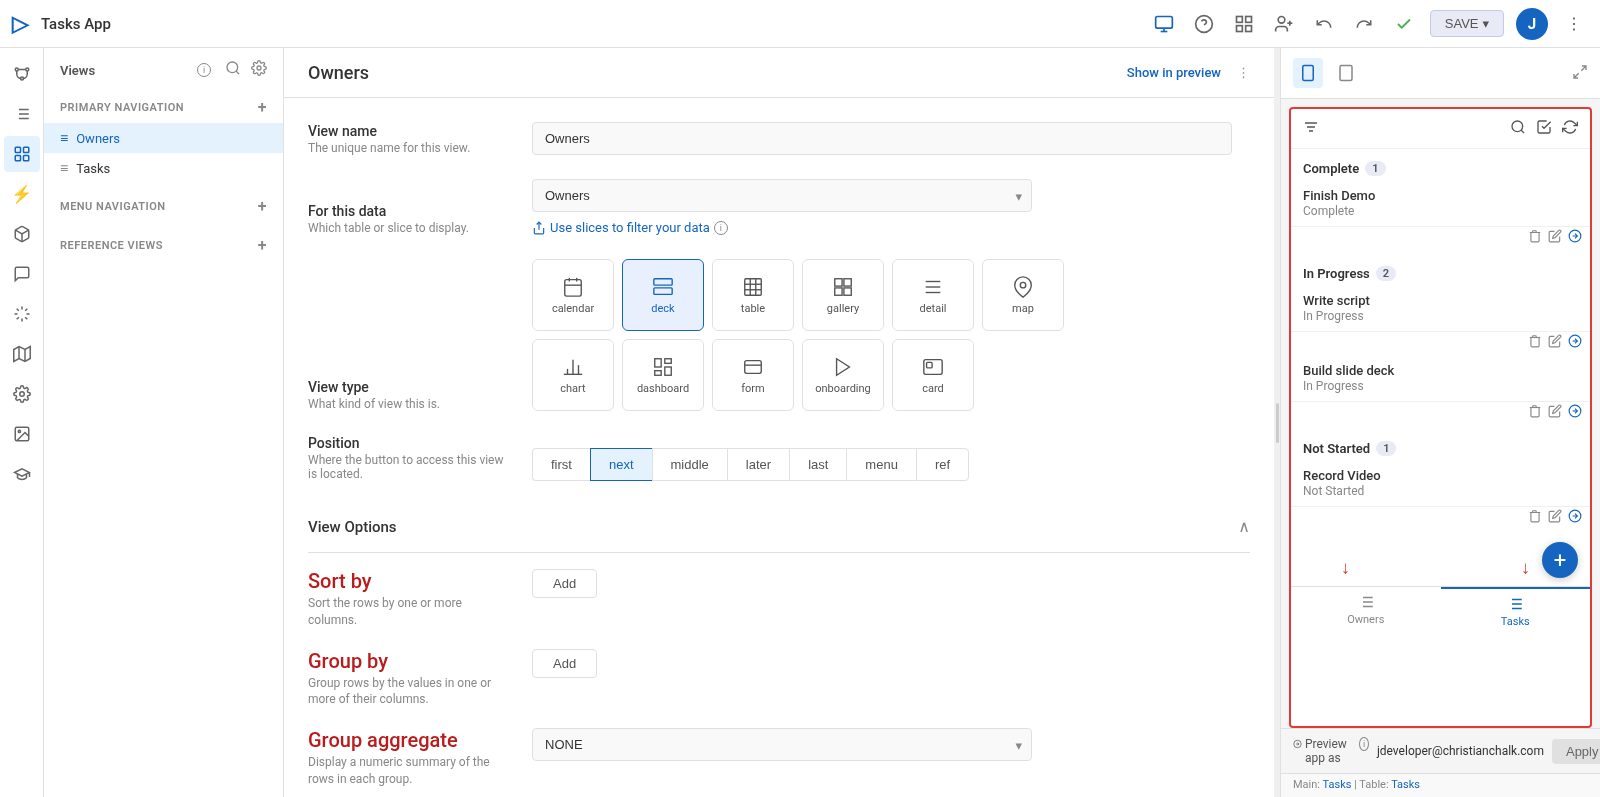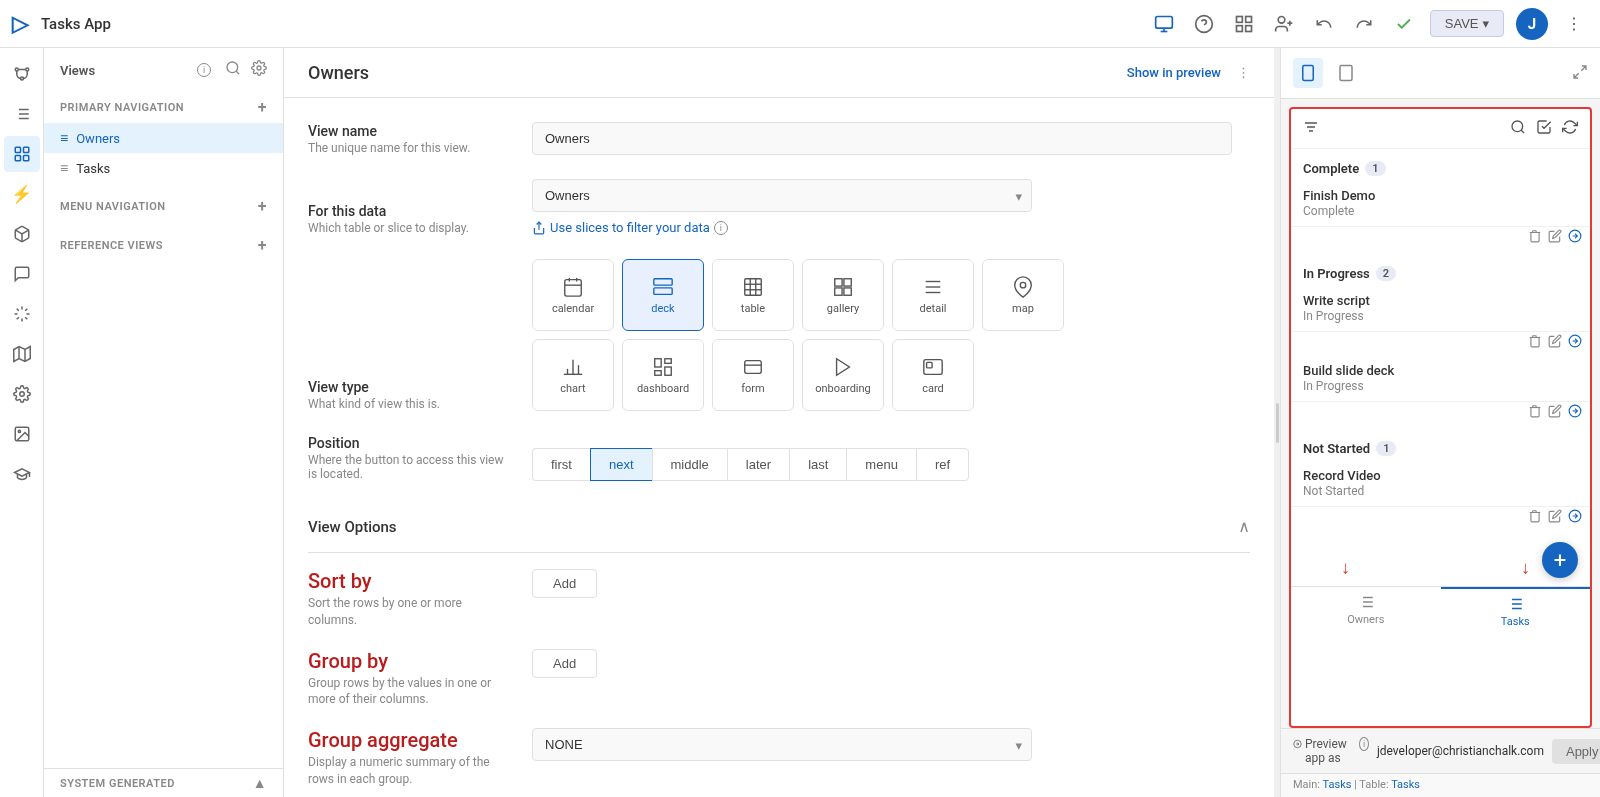--- a/index.html
+++ b/index.html
@@ -299,26 +299,20 @@
 
     <div class="nav-section">
       <div class="nav-section-header">
         <span>REFERENCE VIEWS</span>
         <span class="nav-section-add">+</span>
       </div>
     </div>
 
     <div style="flex:1;"></div>
 
-    <div style="border-top:1px solid #e0e0e0;">
-      <div class="nav-section-header" style="justify-content:space-between;">
-        <span>SYSTEM GENERATED</span>
-        <span style="font-size:14px; color:#888;">▲</span>
-      </div>
-    </div>
   </div>
 
   <div class="main-content">
     <div class="content-header">
       <span class="content-title">Owners</span>
       <div class="content-header-actions">
         <span class="show-preview-btn">Show in preview</span>
         <span style="color:#888; cursor:pointer;">⋮</span>
       </div>
     </div>

